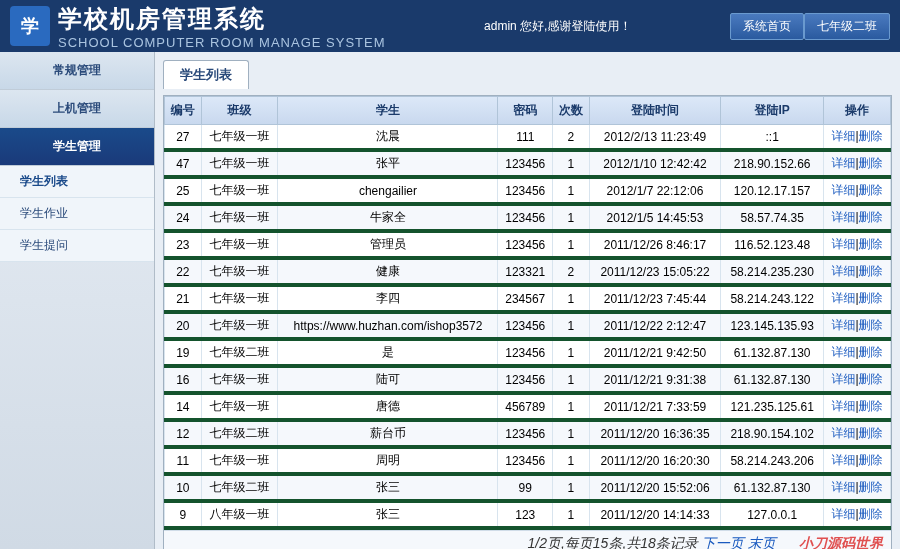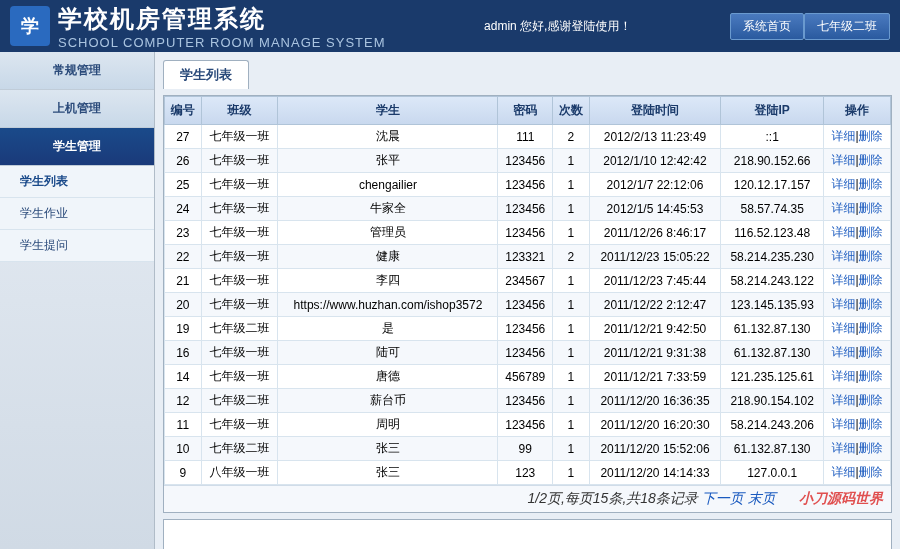--- a/index.html
+++ b/index.html
@@ -143,21 +143,21 @@
     thead th {
       padding: 5px 4px;
       border: 1px solid #b0c4d8;
       color: #1a3a6a;
       font-weight: bold;
       text-align: center;
       white-space: nowrap;
       margin-top: 40px;
     }
     tbody tr {
-      border-bottom: 1px solid #14532d;
+      border-bottom: 4px solid #14532d;
     }
     tbody tr:nth-child(even) { background: #f5f8fc; }
     tbody tr:nth-child(odd) { background: #fff; }
     tbody td {
       padding: 3px 4px;
       text-align: center;
       border: 1px solid #d8e4ee;
       white-space: nowrap;
     }
     .action-link {
@@ -264,21 +264,21 @@
     <td>27</td>
     <td>七年级一班</td>
     <td>沈晨</td>
     <td>111</td>
     <td>2</td>
     <td>2012/2/13 11:23:49</td>
     <td>::1</td>
     <td><a class="action-link">详细</a>|<a class="action-link">删除</a></td>
   </tr>
             <tr>
-    <td>26</td>
+    <td>47</td>
     <td>七年级一班</td>
     <td>张平</td>
     <td>123456</td>
     <td>1</td>
     <td>2012/1/10 12:42:42</td>
     <td>218.90.152.66</td>
     <td><a class="action-link">详细</a>|<a class="action-link">删除</a></td>
   </tr>
             <tr>
     <td>25</td>

